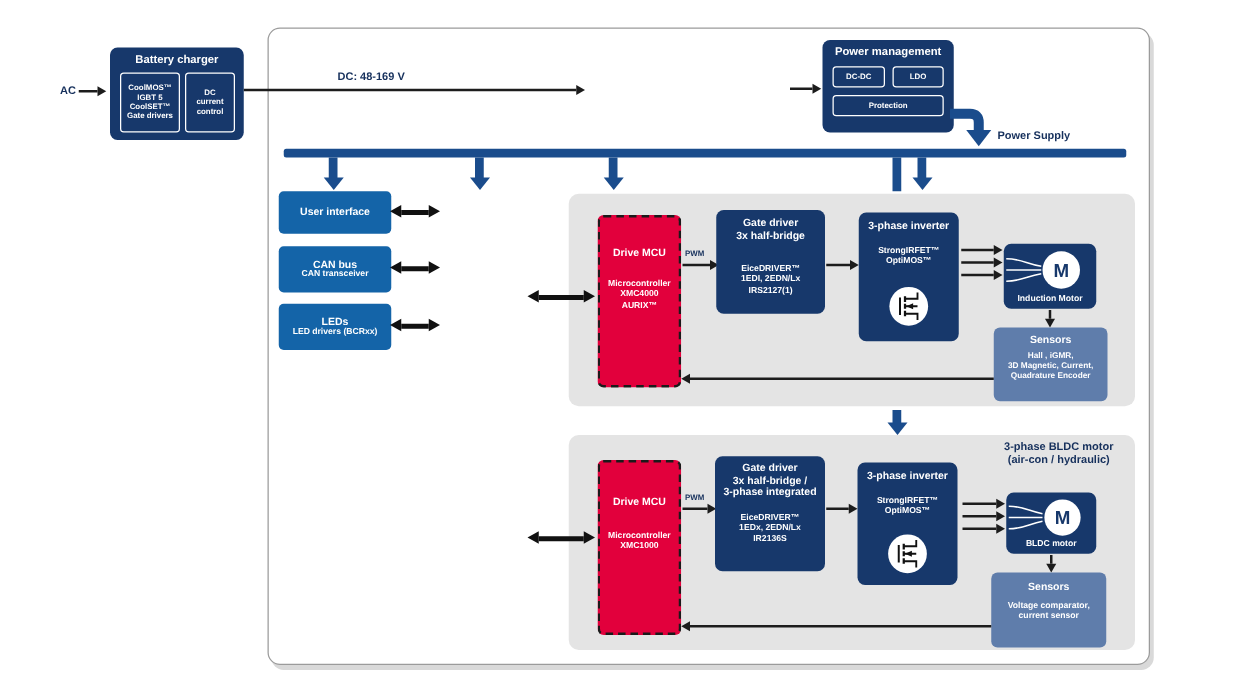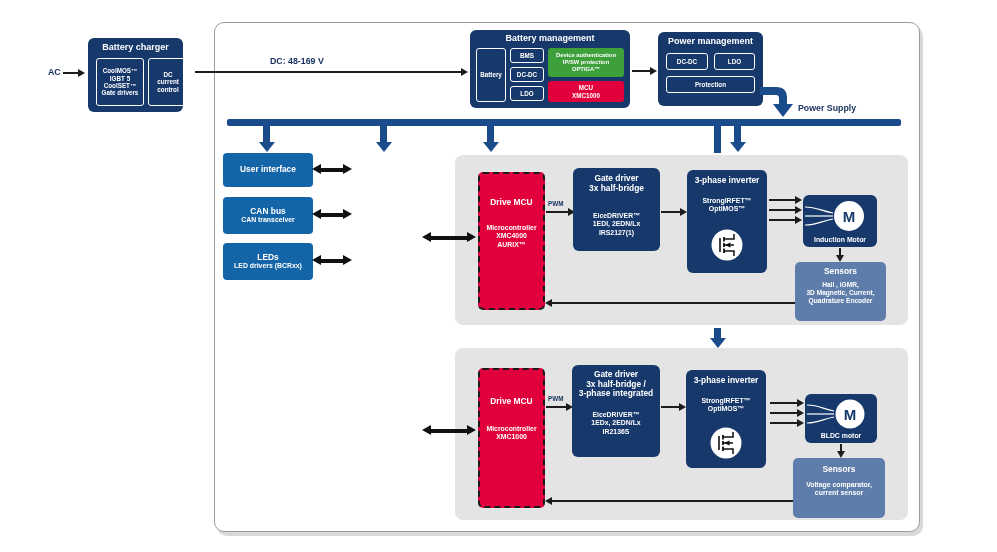--- a/index.html
+++ b/index.html
@@ -73,46 +73,34 @@
 <div class="canvas">
 
   <div class="abs frame" style="left:214px;top:22px;width:706px;height:510px"></div>
 
   <div class="abs gray-section" style="left:455px;top:155px;width:453px;height:170px"></div>
   <div class="abs gray-section" style="left:455px;top:348px;width:453px;height:172px"></div>
 
   <div class="abs t-heading" style="left:48px;top:67px">AC</div>
   <div class="abs hline head-r" style="left:63px;top:72px;width:15px"></div>
 
-  <div class="abs navy" style="left:88px;top:38px;width:95px;height:74px">
+  <div class="abs navy" style="left:88px;top:38px;width:107px;height:74px">
     <div class="tx t-title" style="top:4px">Battery charger</div>
     <div class="outline-cell t-cell pre" style="left:8px;top:20px;width:48px;height:48px">CoolMOS™
 IGBT 5
 CoolSET™
 Gate drivers</div>
     <div class="outline-cell t-cell pre" style="left:60px;top:20px;width:40px;height:48px">DC
 current
 control</div>
   </div>
 
   <div class="abs t-heading" style="left:270px;top:56px;width:130px;text-align:left">DC: 48-169 V</div>
   <div class="abs hline head-r" style="left:195px;top:71px;width:266px"></div>
 
-  <div class="abs navy" style="left:470px;top:30px;width:160px;height:78px">
-    <div class="tx t-title" style="top:3px">Battery management</div>
-    <div class="outline-cell t-cell" style="left:6px;top:18px;width:30px;height:54px">Battery</div>
-    <div class="outline-cell t-cell" style="left:40px;top:18px;width:34px;height:15px">BMS</div>
-    <div class="outline-cell t-cell" style="left:40px;top:37px;width:34px;height:15px">DC-DC</div>
-    <div class="outline-cell t-cell" style="left:40px;top:56px;width:34px;height:15px">LDO</div>
-    <div class="green-cell pre" style="left:78px;top:18px;width:76px;height:29px;font-size:5.8px;line-height:1.16">Device authentication
-IP/SW protection
-OPTIGA™</div>
-    <div class="red-cell t-cell pre" style="left:78px;top:51px;width:76px;height:21px">MCU
-XMC1000</div>
-  </div>
 
   <div class="abs hline head-r" style="left:632px;top:70px;width:18px"></div>
 
   <div class="abs navy" style="left:658px;top:32px;width:105px;height:74px">
     <div class="tx t-title" style="top:4px">Power management</div>
     <div class="outline-cell t-cell" style="left:8px;top:21px;width:42px;height:17px">DC-DC</div>
     <div class="outline-cell t-cell" style="left:56px;top:21px;width:41px;height:17px">LDO</div>
     <div class="outline-cell t-cell" style="left:8px;top:44px;width:89px;height:17px">Protection</div>
   </div>
 
@@ -241,20 +229,22 @@
       <line x1="10" y1="10" x2="10" y2="24" stroke="#111" stroke-width="1.6"></line>
       <path d="M14 9 V13.5 M14 15 V19 M14 20.5 V25" stroke="#111" stroke-width="1.8" fill="none"></path>
       <polygon points="15,17 20.5,14.6 20.5,19.4" fill="#111"></polygon>
     </svg>
   </div>
 
   <div class="abs hline head-r" style="left:770px;top:402px;width:27px"></div>
   <div class="abs hline head-r" style="left:770px;top:412px;width:27px"></div>
   <div class="abs hline head-r" style="left:770px;top:422px;width:27px"></div>
 
+  <div class="abs t-heading pre" style="left:785px;top:352px;width:124px;text-align:center">3-phase BLDC motor
+(air-con / hydraulic)</div>
 
   <div class="abs navy" style="left:805px;top:394px;width:72px;height:49px">
     <svg class="abs" style="left:0;top:0" width="72" height="42" viewBox="0 0 72 42">
       <path d="M2 11 C14 11 18 15 29 17" stroke="#fff" stroke-width="1.2" fill="none"></path>
       <path d="M2 20 H29" stroke="#fff" stroke-width="1.2" fill="none"></path>
       <path d="M2 29 C14 29 18 25 29 23" stroke="#fff" stroke-width="1.2" fill="none"></path>
       <circle cx="45" cy="20" r="14.5" fill="#fff"></circle>
       <text x="45" y="25.5" text-anchor="middle" font-size="15" fill="#17386b">M</text>
     </svg>
     <div class="tx t-sub" style="bottom:3px">BLDC motor</div>

